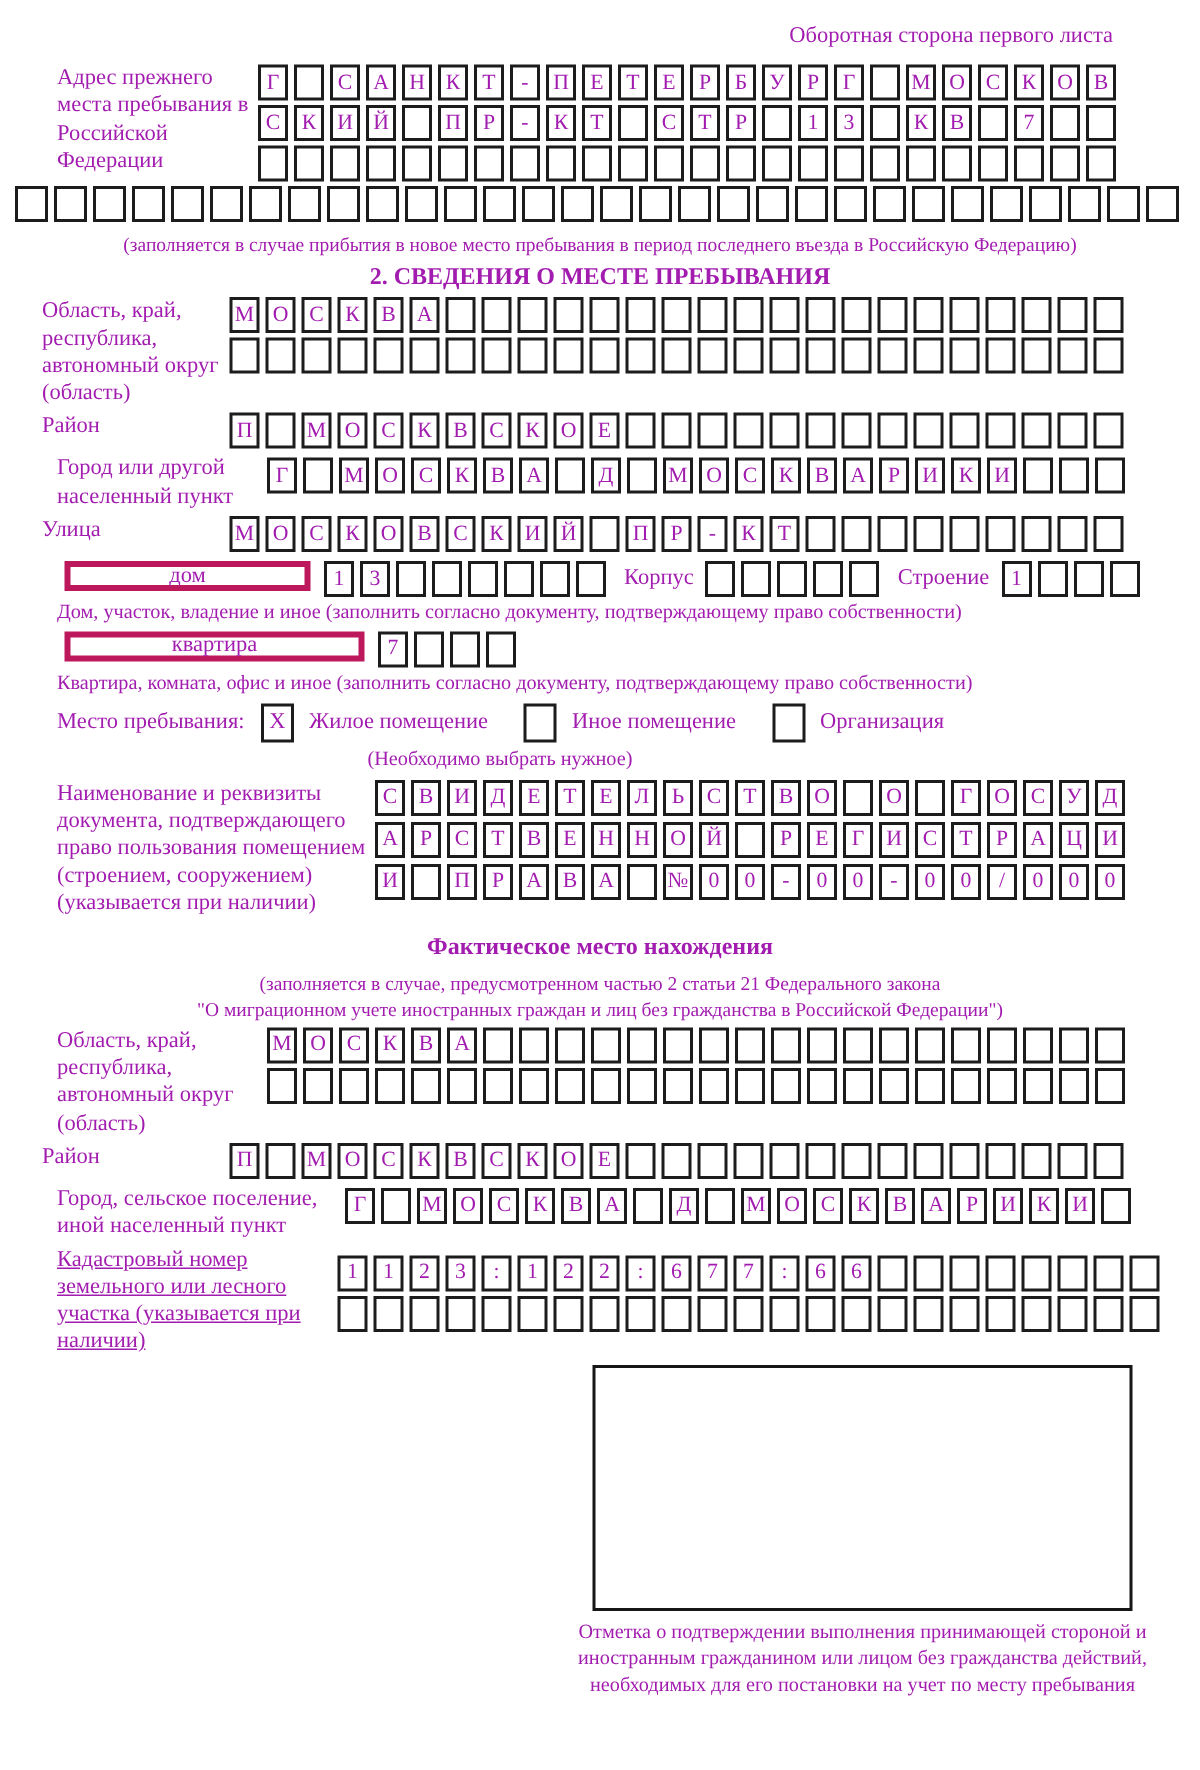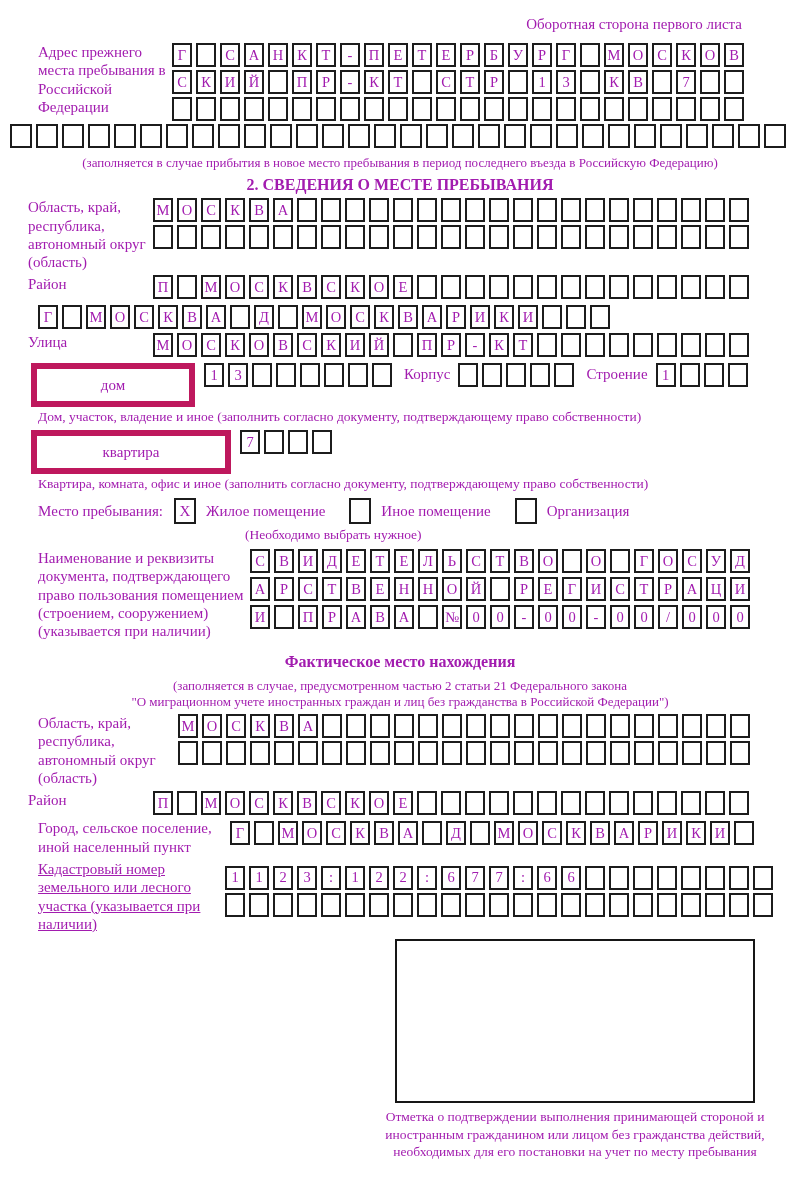--- a/index.html
+++ b/index.html
@@ -19,22 +19,22 @@
   .fullrow{margin:3px 0 0 10px;}
   .fullrow .cell{width:22px;}
   .noteC{text-align:center;font-size:13px;margin-top:7px;line-height:1.25;}
   .noteL{font-size:13.5px;margin:2px 0 0 38px;line-height:1.25;}
   .heading{text-align:center;font-weight:bold;font-size:16px;margin-top:5px;}
   .m28{margin-left:28px;} .m31{margin-left:31px;} .m38{margin-left:38px;}
   .w125{width:125px;} .w134{width:134px;} .w140{width:140px;}
   .w187{width:187px;text-decoration:underline;} .w192{width:192px;} .w212{width:212px;}
   .mt4{margin-top:4px;} .mt6{margin-top:6px;}
   .namedbox{
-    height:44px;border:6px solid #be185d;box-sizing:border-box;flex:0 0 auto;
-    display:flex;align-items:center;justify-content:center;font-size:15px;
+    height:20px;border:4px solid #be185d;box-sizing:border-box;flex:0 0 auto;
+    display:flex;align-items:center;justify-content:center;font-size:15px;margin-left:12px;
   }
   .house-box{width:164px;margin-right:9px;}
   .apt-box{width:200px;margin-right:9px;}
   .inline-lab{font-size:15px;padding:3px 8px 0 12px;flex:0 0 auto;}
   .stay-row{display:flex;align-items:center;margin:5px 0 0 38px;font-size:15px;}
   .checkbox{
     flex:0 0 auto;width:22px;height:26px;border:2px solid #1c1c1c;box-sizing:border-box;
     display:flex;align-items:center;justify-content:center;font-size:15px;
   }
   .stay-row .stay-label{margin-right:11px;}
@@ -256,20 +256,21 @@
         <div class="cell"></div>
         <div class="cell"></div>
         <div class="cell"></div>
         <div class="cell"></div>
         <div class="cell"></div>
         <div class="cell"></div>
       </div>
   </div>
 
   <div class="grp m38 mt4">
+    <div class="label w140">Город или другой населенный пункт</div>
     <div class="cellrow" style="margin-top:2px;">
         <div class="cell">Г</div>
         <div class="cell"></div>
         <div class="cell">М</div>
         <div class="cell">О</div>
         <div class="cell">С</div>
         <div class="cell">К</div>
         <div class="cell">В</div>
         <div class="cell">А</div>
         <div class="cell"></div>

